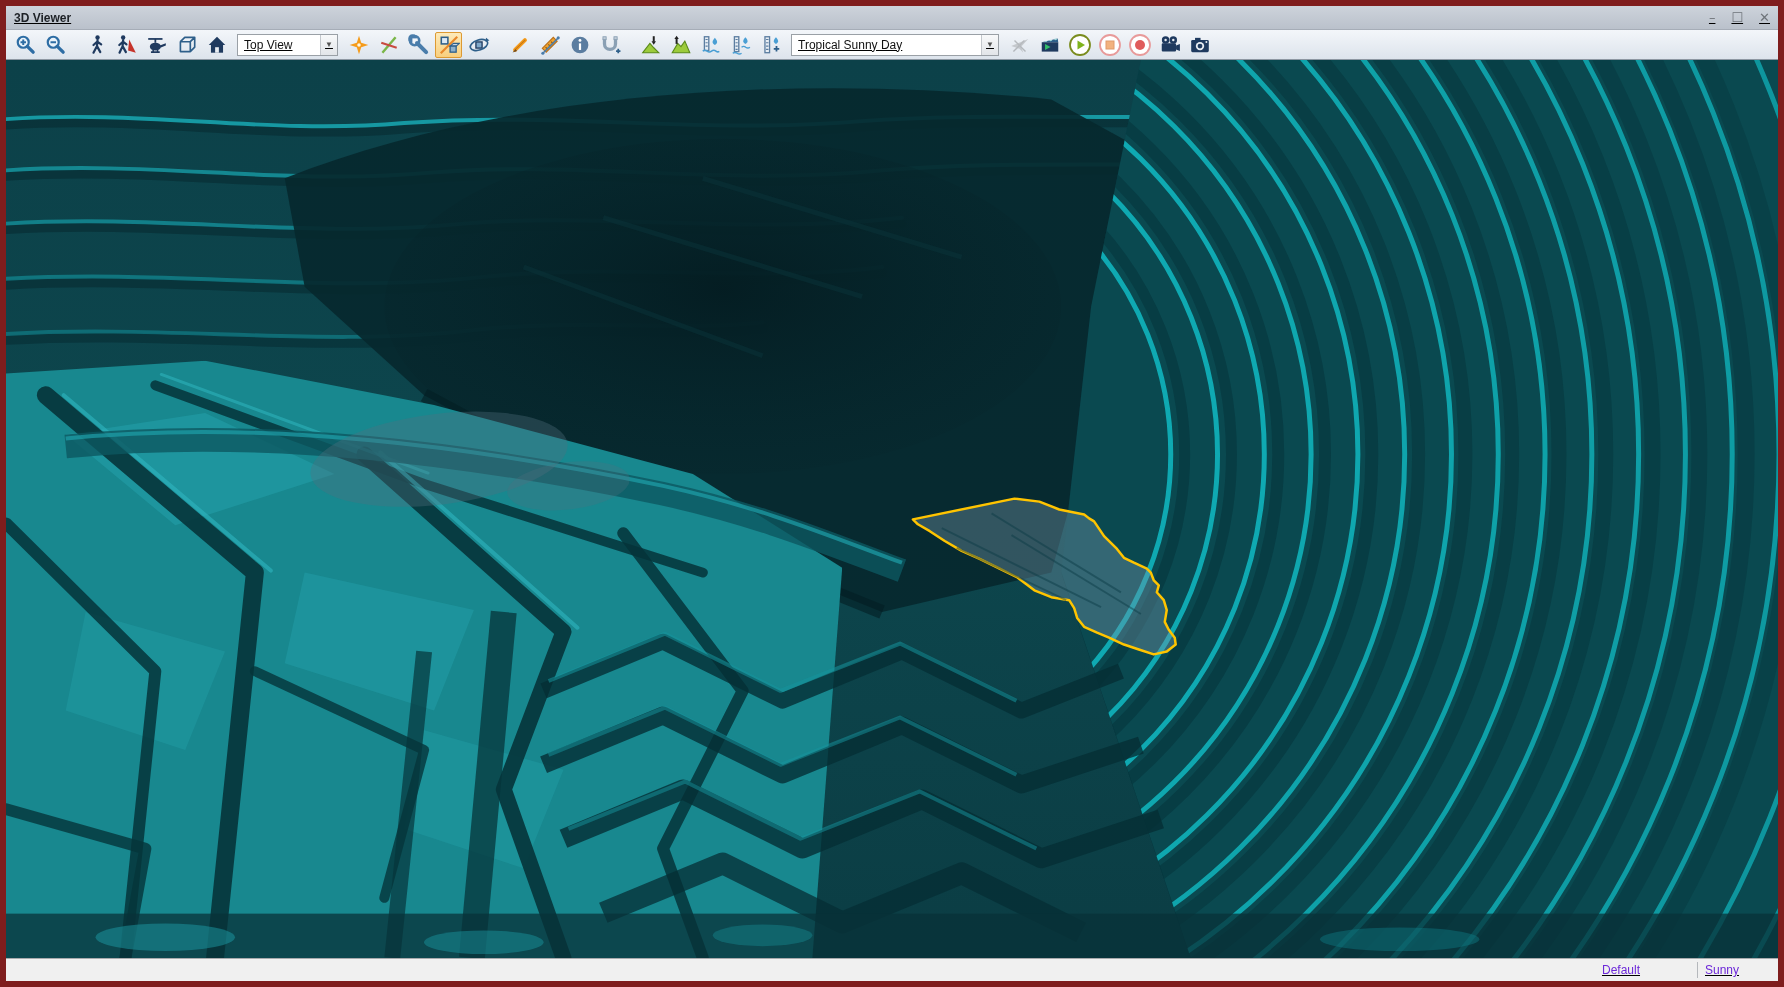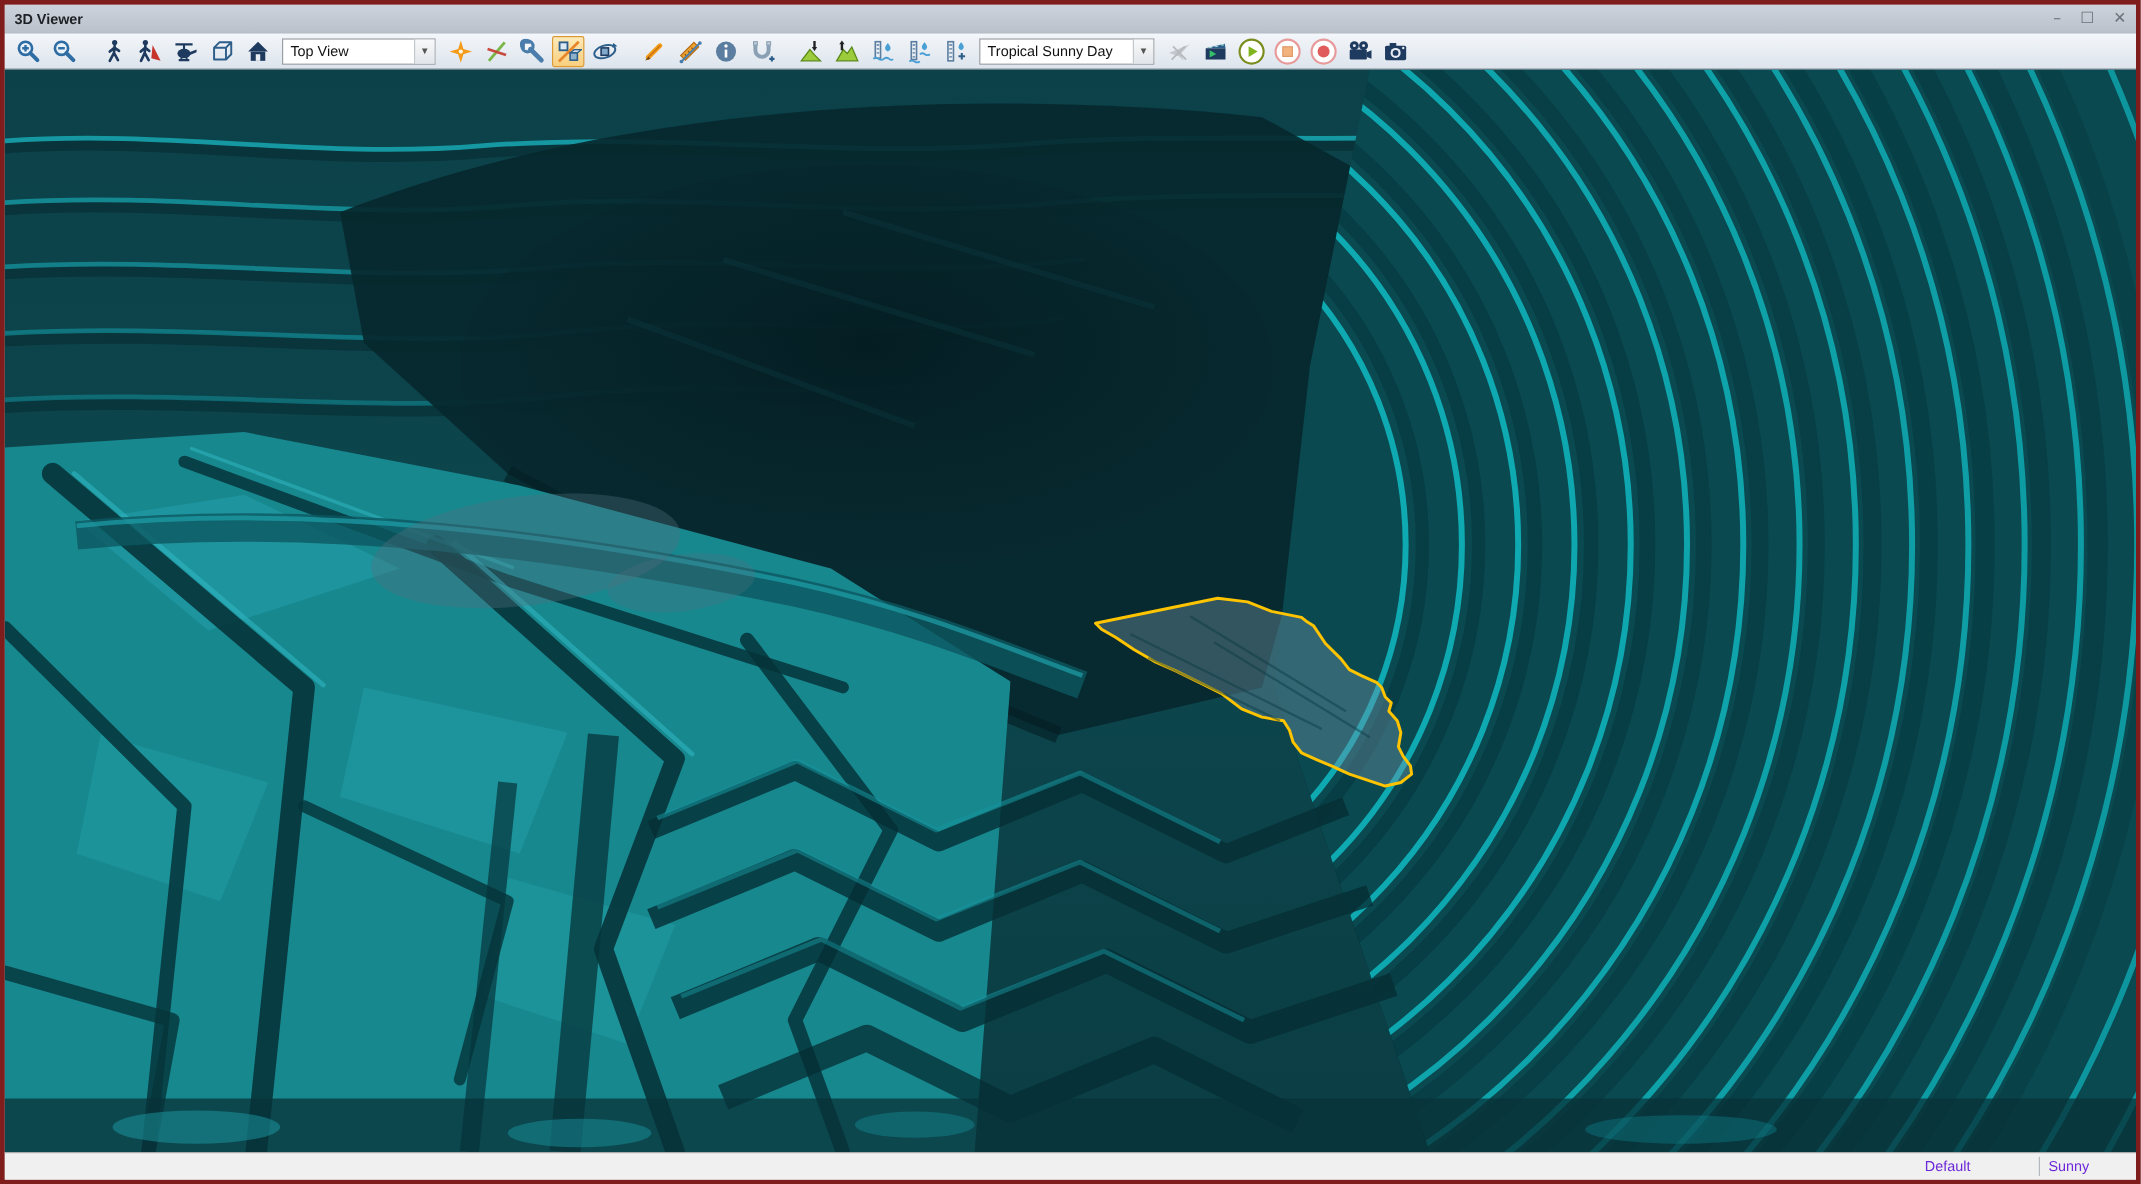--- a/index.html
+++ b/index.html
@@ -1,23 +1,24 @@
 <!DOCTYPE html>
 <html><head>
 <meta charset="utf-8">
 <style>
   * { box-sizing: border-box; margin: 0; padding: 0; }
   html,body { width:1784px; height:987px; overflow:hidden; }
   body { font-family:"Liberation Sans", sans-serif; background:#8f96a0; }
 
   .window {
     width:1784px; height:987px;
-    border:4px solid #7f1d1d;
+    border:6px solid #7f1d1d;
     display:flex; flex-direction:column;
     background:#e7ebf1;
+    text-decoration:underline;
   }
 
   
   .titlebar {
     height:24px; flex:0 0 24px;
     background:linear-gradient(#cdd3db,#bac1cb);
     display:flex; align-items:center;
     padding:0 8px;
     border-bottom:1px solid #a6adb7;
   }
@@ -55,22 +56,22 @@
     display:flex; align-items:center; flex:0 0 auto;
     font-size:12px; color:#111; margin:0 4px;
   }
   .combo .combo-value { padding:0 6px; white-space:nowrap; flex:1; }
   .combo .combo-arrow {
     width:17px; height:20px; border-left:1px solid #c3c7cc;
     background:linear-gradient(#f8f9fa,#e2e5e9);
     display:flex; align-items:center; justify-content:center;
     font-size:8px; color:#555;
   }
-  .combo-view { width:128px; }
-  .combo-light { width:146px; }
+  .combo-view { width:101px; }
+  .combo-light { width:208px; }
 
   
   .viewport {
     flex:1 1 auto; position:relative; background:#0d454c; overflow:hidden;
   }
   .viewport svg { position:absolute; inset:0; width:100%; height:100%; }
 
   
   .statusbar {
     height:23px; flex:0 0 23px;

